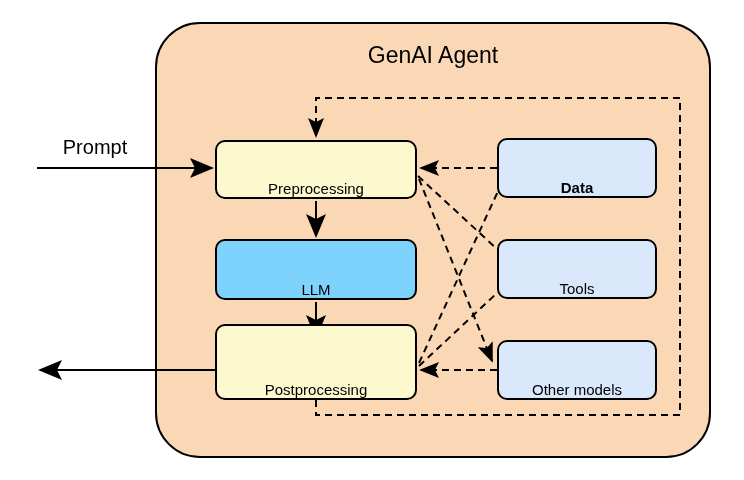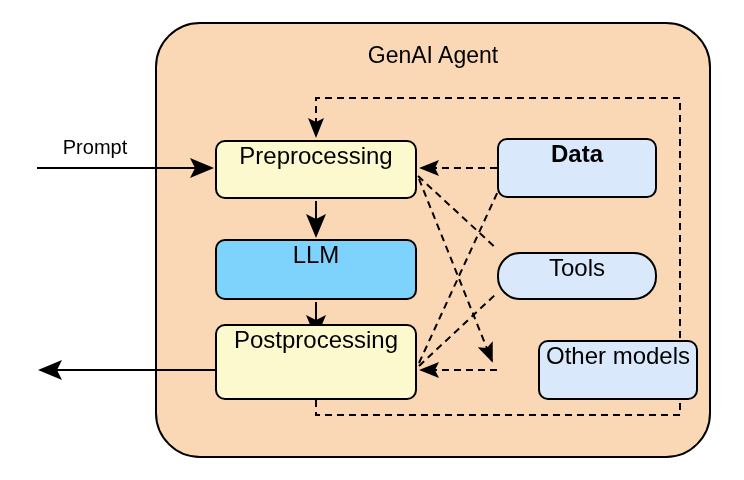--- a/index.html
+++ b/index.html
@@ -35,35 +35,35 @@
     text-align: center;
     font-size: 20px;
     color: #000000;
   }
   .node {
     position: absolute;
     box-sizing: border-box;
     border: 2px solid #000000;
     border-radius: 10px;
     display: flex;
-    align-items: flex-start;
+    align-items: flex-end;
     justify-content: center;
-    font-size: 24px;
+    font-size: 15px;
     color: #000000;
     white-space: nowrap;
   }
   .node-yellow { background: #FCF9CF; }
   .node-green  { background: #7dd3fc; }
   .node-blue   { background: #D9E8FB; }
   #node-preprocessing  { left: 215px; top: 140px; width: 202px; height: 59px; }
   #node-llm            { left: 215px; top: 239px; width: 202px; height: 61px; }
   #node-postprocessing { left: 215px; top: 324px; width: 202px; height: 76px; }
   #node-data           { left: 497px; top: 138px; width: 160px; height: 60px; font-weight: bold; }
-  #node-tools          { left: 497px; top: 252px; width: 160px; height: 48px; border-radius: 23px; }
-  #node-other-models   { left: 497px; top: 340px; width: 160px; height: 60px; margin-left: 41px; }
+  #node-tools          { left: 497px; top: 239px; width: 160px; height: 60px; }
+  #node-other-models   { left: 497px; top: 340px; width: 160px; height: 60px; }
   .connector-layer {
     position: absolute;
     left: 0; top: 0;
     width: 744px; height: 480px;
     pointer-events: none;
   }
   .solid-line  { stroke: #000000; stroke-width: 2; fill: none; }
   .dashed-line { stroke: #000000; stroke-width: 2; fill: none; stroke-dasharray: 7 5; }
 </style>
 </head>

